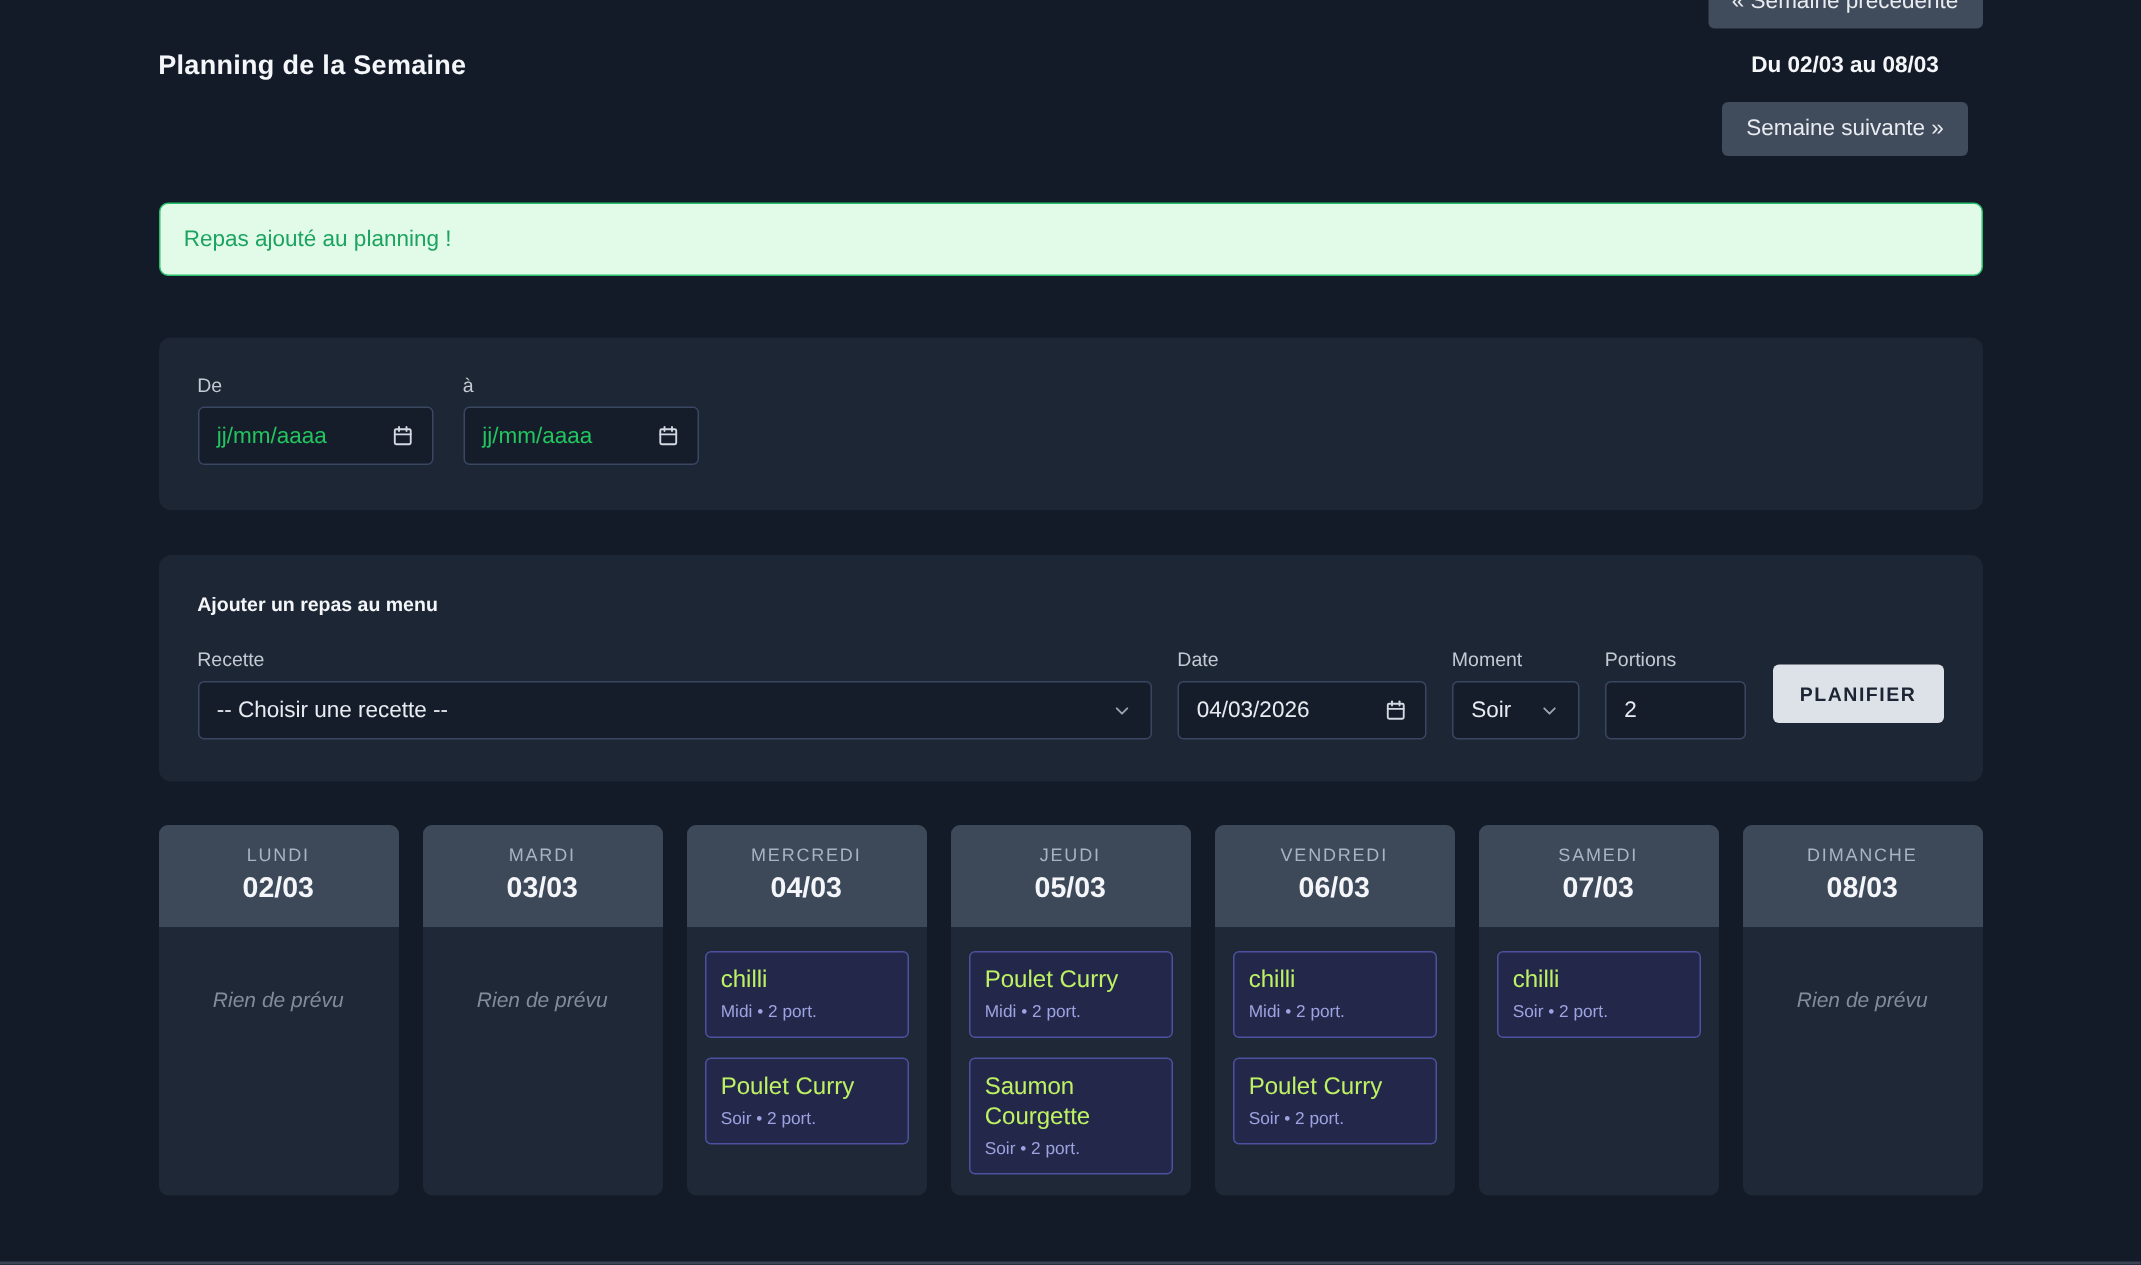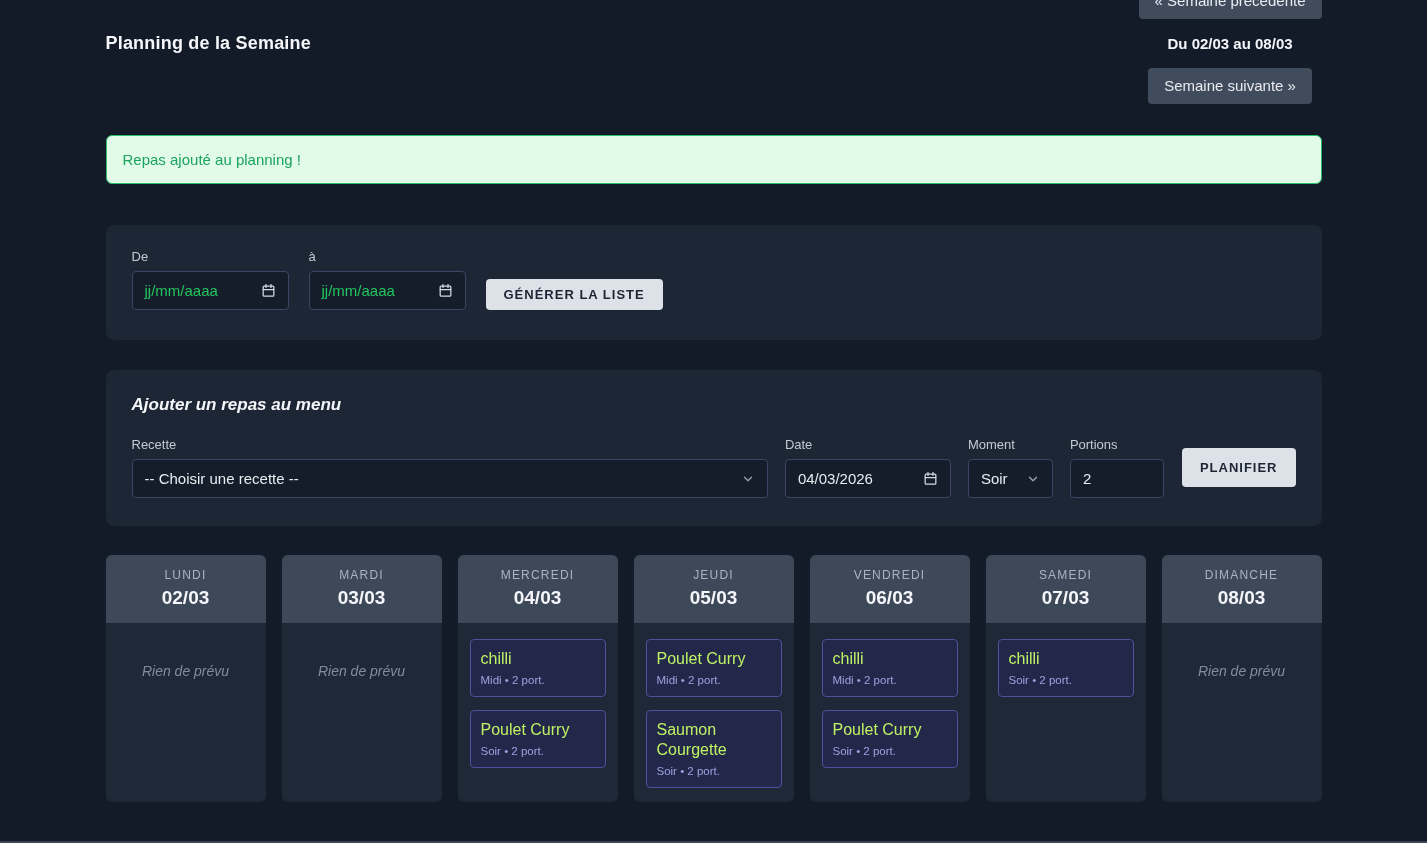--- a/index.html
+++ b/index.html
@@ -73,21 +73,21 @@
     color: var(--light-btn-text, #1d2534);
     border: none; border-radius: 4px;
     font-family: "Liberation Sans", sans-serif;
     font-size: 13px; font-weight: 700; letter-spacing: 1px;
     padding: 9px 18px; cursor: pointer; text-transform: uppercase;
     height: 31px; line-height: 1;
   }
 
   
   .add-panel { margin-top: 30px; padding: 25px 26px 28px; }
-  .add-title { font-size: 17px; font-weight: 700; color: #f4f6f9; margin-bottom: 22px; font-style: italic; }
+  .add-title { font-size: 13px; font-weight: 700; color: #f4f6f9; margin-bottom: 22px; }
   .form-row { display: flex; align-items: center; gap: 17px; }
   .recipe-field { flex: 1; }
   .recipe-field .select-input { width: 100%; }
   .date-field .date-input { width: 166px; }
   .moment-field .select-input { width: 85px; }
   .portions-field .text-input { width: 94px; }
   .plan-btn { height: 39px; margin-left: 1px; }
 
   
   .week-grid {
@@ -169,21 +169,20 @@
         <span class="icon">
           <svg width="15" height="15" viewBox="0 0 24 24" fill="none" stroke="#d4dae2" stroke-width="2" stroke-linecap="round">
               <rect x="3.5" y="5" width="17" height="16" rx="1.5"></rect>
               <line x1="8" y1="2.5" x2="8" y2="7"></line>
               <line x1="16" y1="2.5" x2="16" y2="7"></line>
               <line x1="3.5" y1="10.5" x2="20.5" y2="10.5"></line>
             </svg>
         </span>
       </div>
     </div>
-    <button class="light-btn">GÉNÉRER LA LISTE</button>
   </section>
 
   <section class="panel add-panel">
     <h2 class="add-title">Ajouter un repas au menu</h2>
     <div class="form-row">
       <div class="field recipe-field">
         <label class="field-label">Recette</label>
         <div class="select-input">
           <span class="value-text">-- Choisir une recette --</span>
           <span class="icon">

